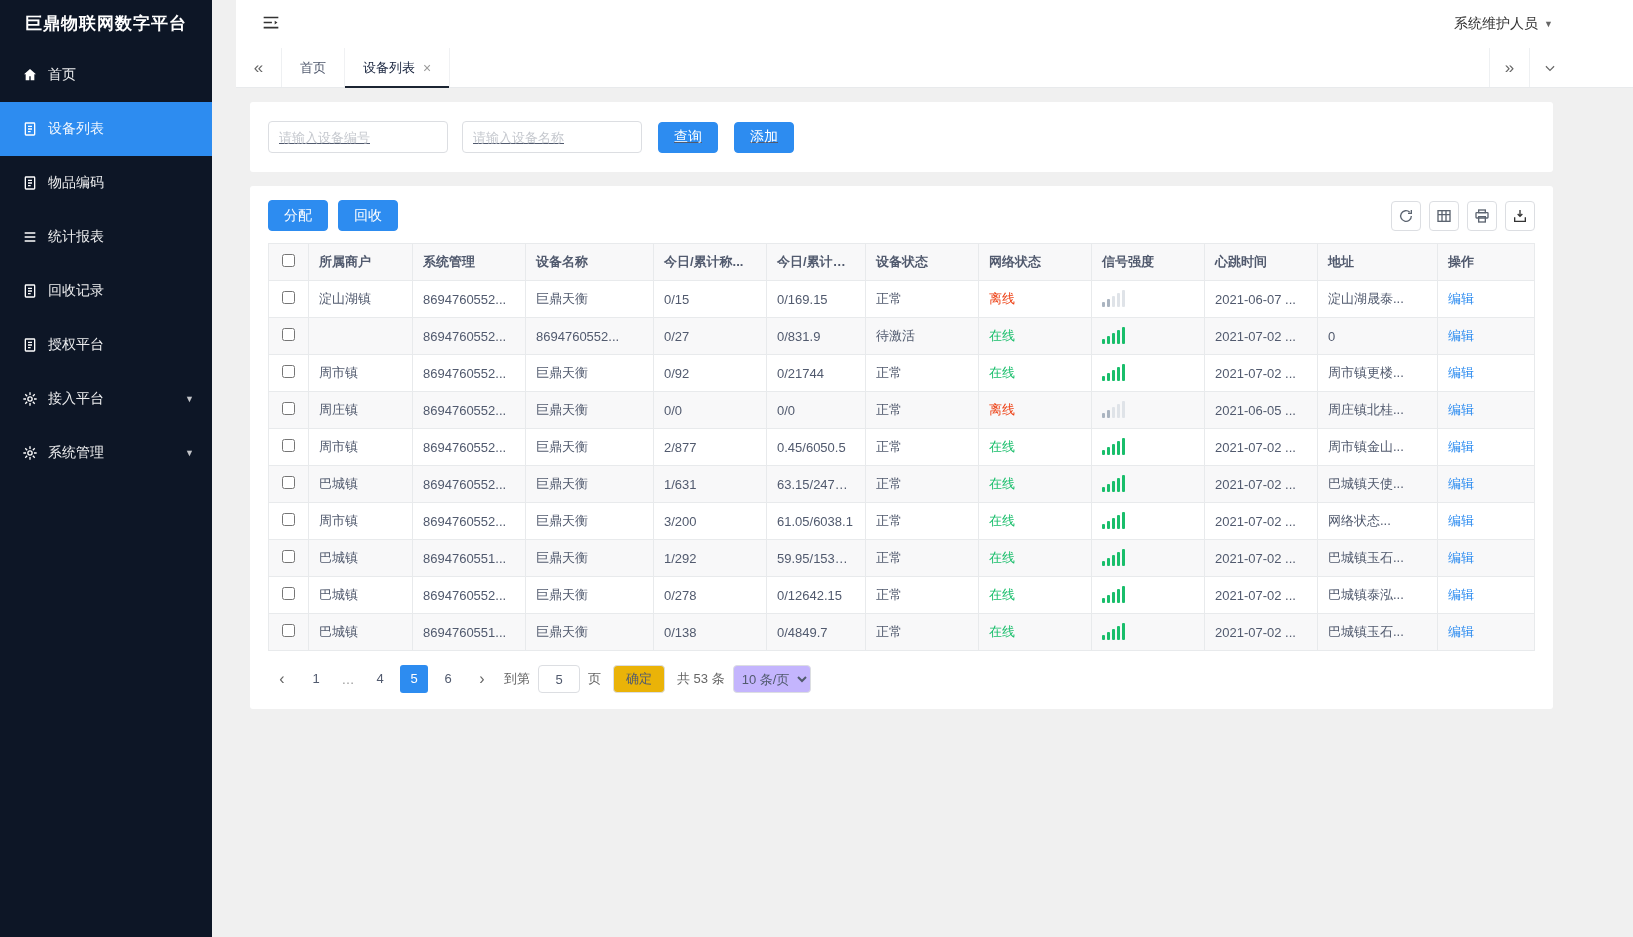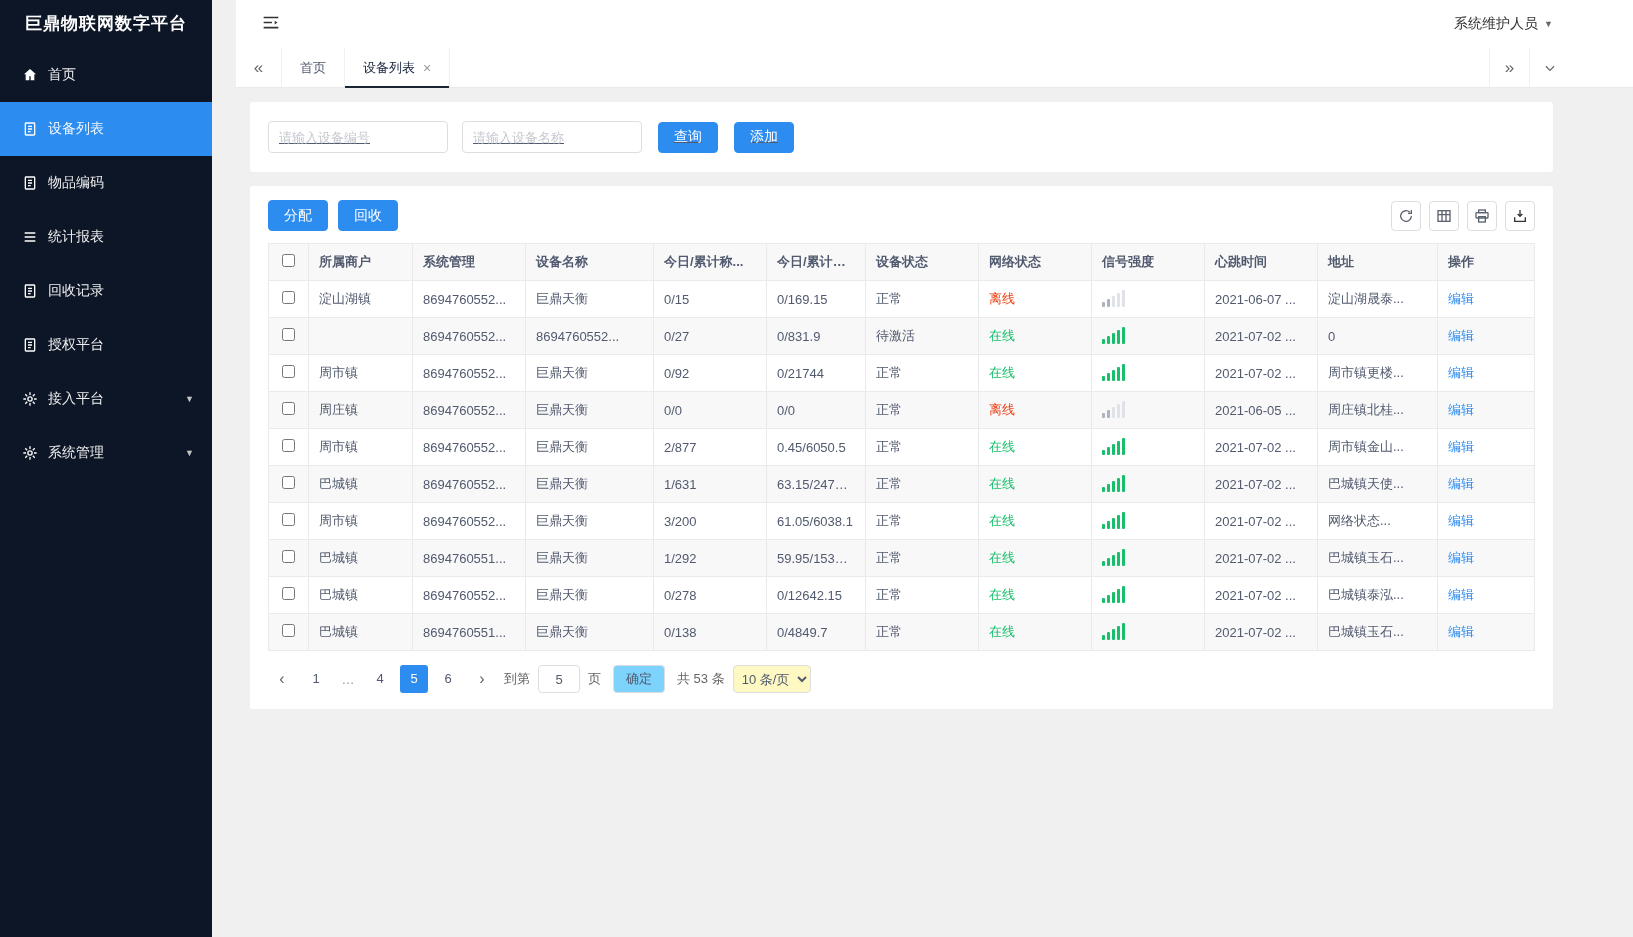--- a/index.html
+++ b/index.html
@@ -62,22 +62,22 @@
   .signal i { width:3px; display:inline-block; border-radius:1px; }
 
   
   .pagination { display:flex; align-items:center; gap:6px; margin-top:14px; font-size:13px; color:#515a6e; }
   .pg-btn { min-width:28px; height:28px; line-height:28px; text-align:center; border-radius:3px; cursor:pointer; color:#515a6e; }
   .pg-btn.arrow { font-size:16px; color:#666; }
   .pg-btn.active { background:#2d8cf0; color:#fff; }
   .pg-ellipsis { min-width:24px; text-align:center; color:#999; }
   .pg-text { margin:0 2px; color:#666; }
   .pg-input { width:42px; height:28px; border:1px solid #dcdee2; border-radius:4px; text-align:center; font-size:13px; color:#515a6e; outline:none; font-family:inherit; }
-  .pg-confirm { height:28px; padding:0 12px; background:#7dd3fc; border:1px solid #dcdee2; border-radius:4px; font-size:13px; color:#515a6e; cursor:pointer; font-family:inherit; margin:0 4px; }
-  .pg-size { height:28px; border:1px solid #dcdee2; border-radius:4px; font-size:13px; color:#515a6e; padding:0 4px; background:#fef9c3; font-family:inherit; }
+  .pg-confirm { height:28px; padding:0 12px; background:#eab308; border:1px solid #dcdee2; border-radius:4px; font-size:13px; color:#515a6e; cursor:pointer; font-family:inherit; margin:0 4px; }
+  .pg-size { height:28px; border:1px solid #dcdee2; border-radius:4px; font-size:13px; color:#515a6e; padding:0 4px; background:#c4b5fd; font-family:inherit; }
 </style>
 </head>
 <body>
 
 <div class="app">
   <aside class="sidebar">
     <div class="logo">巨鼎物联网数字平台</div>
     <nav id="sidebar-nav">
         <div class="nav-item">
           <span class="nav-icon">

